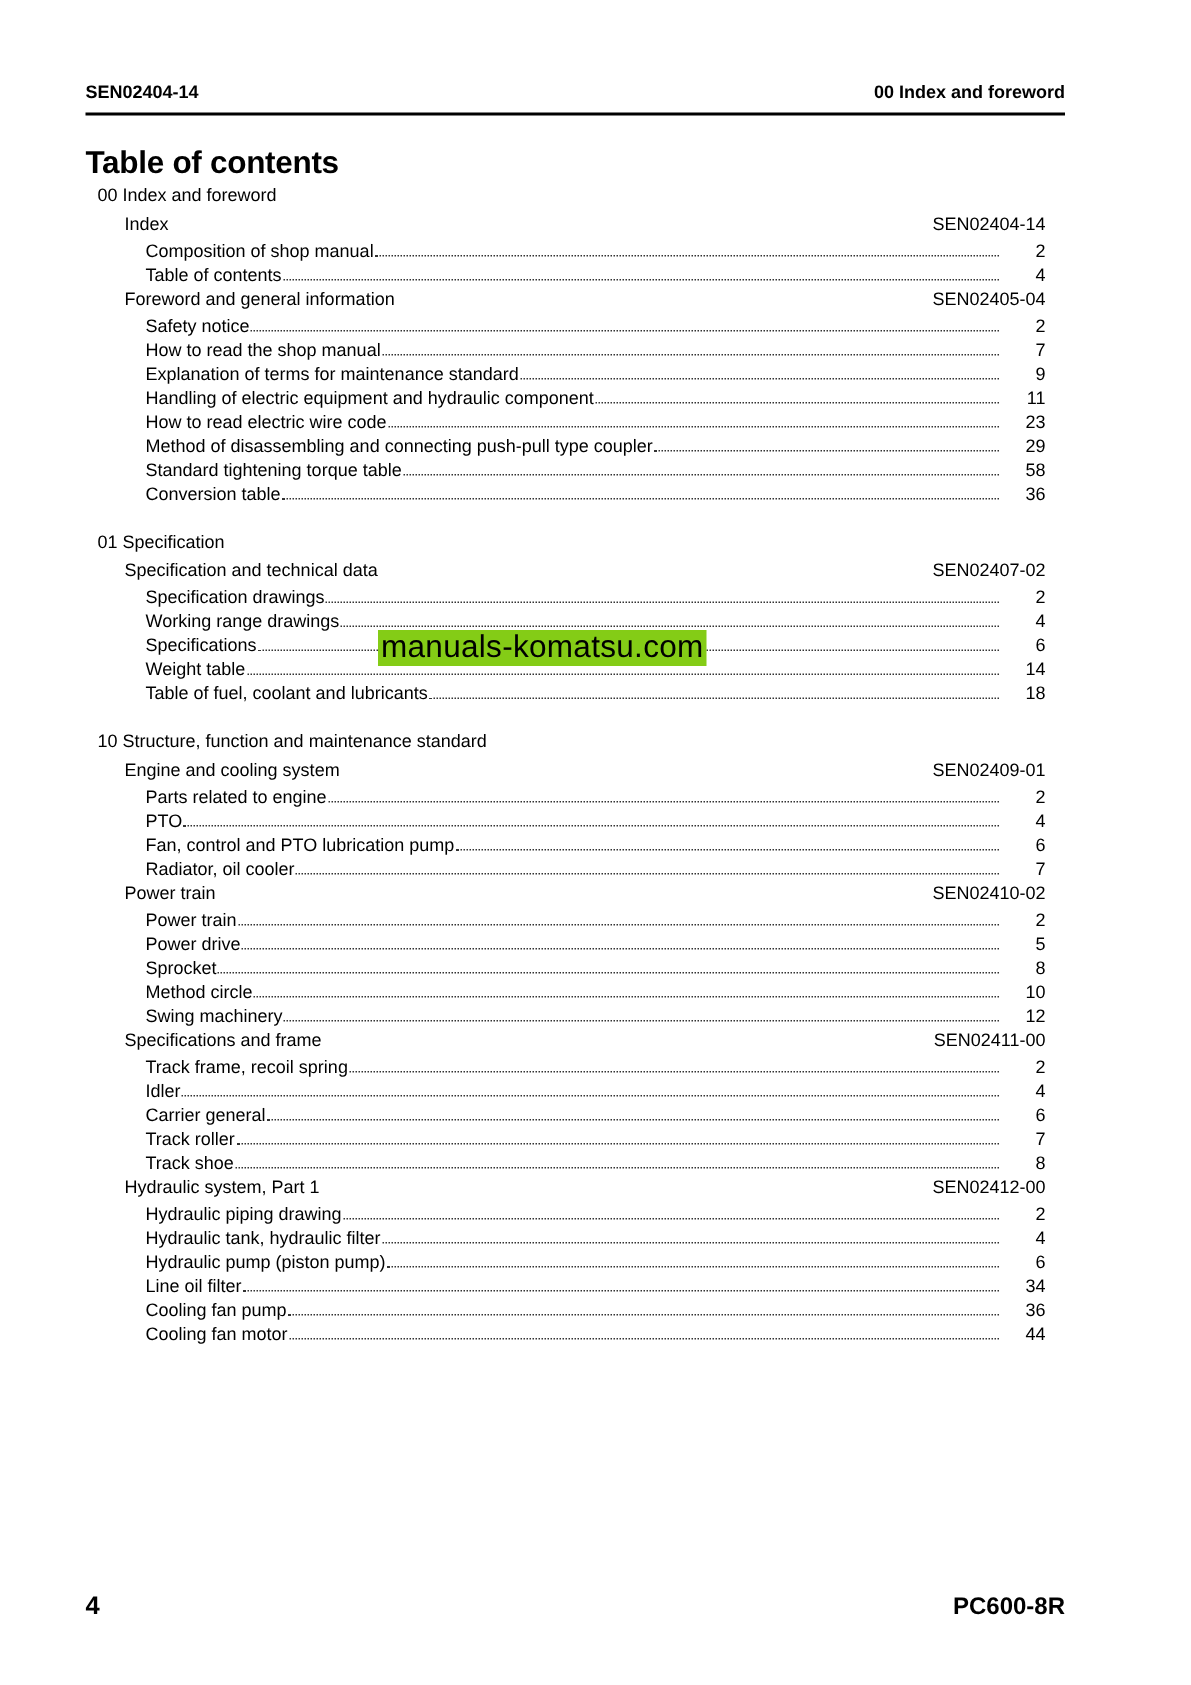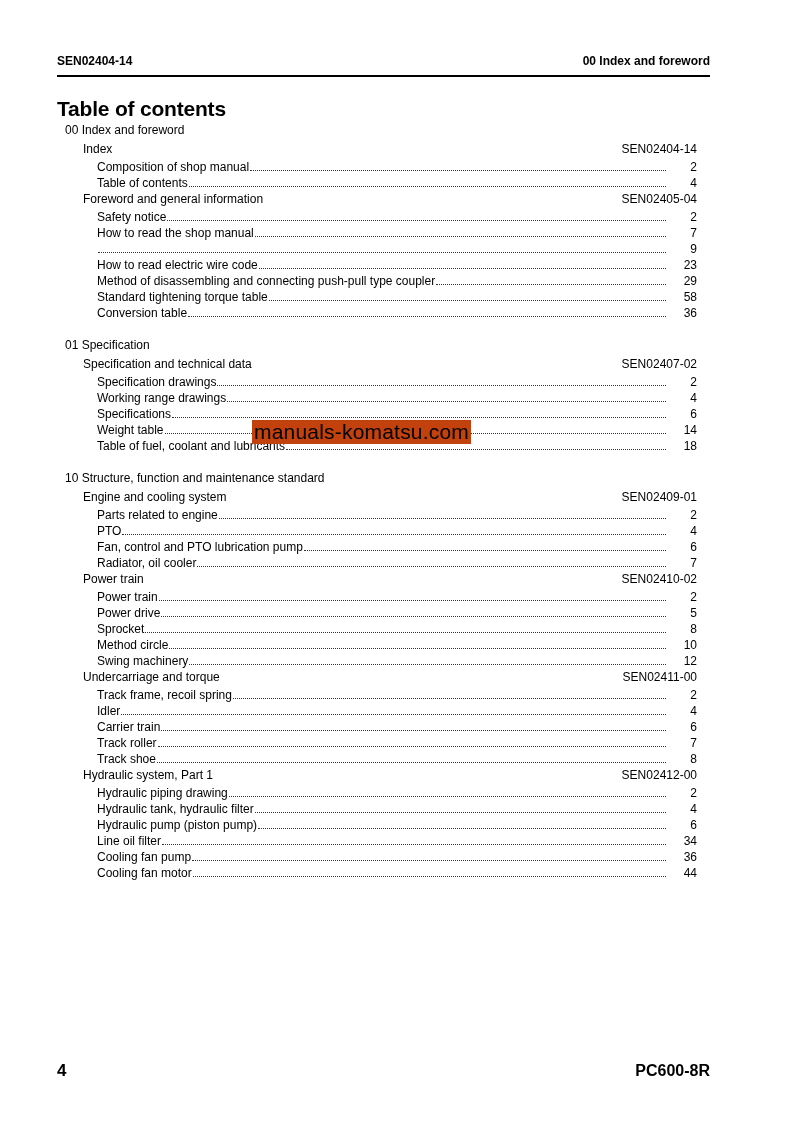--- a/index.html
+++ b/index.html
@@ -43,21 +43,21 @@
       border-bottom: 1px dotted #333; height: 12px; align-self: flex-start; margin-top: 0;
     }
     .item-row .page {
       width: 28px; text-align: right;
     }
     .chapter-gap { height: 16px; }
 
     .watermark {
       position: absolute; left: 252px; top: 420px;
       font-size: 21px; font-family: "Liberation Sans", sans-serif; color: #000;
-      background: #c2410c; padding: 0 2px; letter-spacing: 0.2px;
+      background: #84cc16; padding: 0 2px; letter-spacing: 0.2px;
     }
 
     .page-footer {
       position: absolute; left: 57px; top: 1061px; width: 653px;
       display: flex; justify-content: space-between; align-items: baseline;
     }
     .page-footer .page-num { font-size: 17px; font-weight: bold; }
     .page-footer .model { font-size: 16px; font-weight: bold; }
   </style>
 </head>
@@ -96,22 +96,28 @@
         <span class="label">Safety notice</span>
         <span class="leader"></span>
         <span class="page">2</span>
       </div>
       <div class="item-row">
         <span class="label">How to read the shop manual</span>
         <span class="leader"></span>
         <span class="page">7</span>
       </div>
       <div class="item-row">
+        <span class="label">Explanation of terms for maintenance standard</span>
         <span class="leader"></span>
         <span class="page">9</span>
+      </div>
+      <div class="item-row">
+        <span class="label">Handling of electric equipment and hydraulic component</span>
+        <span class="leader"></span>
+        <span class="page">11</span>
       </div>
       <div class="item-row">
         <span class="label">How to read electric wire code</span>
         <span class="leader"></span>
         <span class="page">23</span>
       </div>
       <div class="item-row">
         <span class="label">Method of disassembling and connecting push-pull type coupler</span>
         <span class="leader"></span>
         <span class="page">29</span>
@@ -210,35 +216,35 @@
         <span class="label">Method circle</span>
         <span class="leader"></span>
         <span class="page">10</span>
       </div>
       <div class="item-row">
         <span class="label">Swing machinery</span>
         <span class="leader"></span>
         <span class="page">12</span>
       </div>
       <div class="section-row">
-        <span>Undercarriage and torque</span>
+        <span>Specifications and frame</span>
         <span>SEN02411-00</span>
       </div>
       <div class="item-row">
         <span class="label">Track frame, recoil spring</span>
         <span class="leader"></span>
         <span class="page">2</span>
       </div>
       <div class="item-row">
         <span class="label">Idler</span>
         <span class="leader"></span>
         <span class="page">4</span>
       </div>
       <div class="item-row">
-        <span class="label">Carrier train</span>
+        <span class="label">Carrier general</span>
         <span class="leader"></span>
         <span class="page">6</span>
       </div>
       <div class="item-row">
         <span class="label">Track roller</span>
         <span class="leader"></span>
         <span class="page">7</span>
       </div>
       <div class="item-row">
         <span class="label">Track shoe</span>

